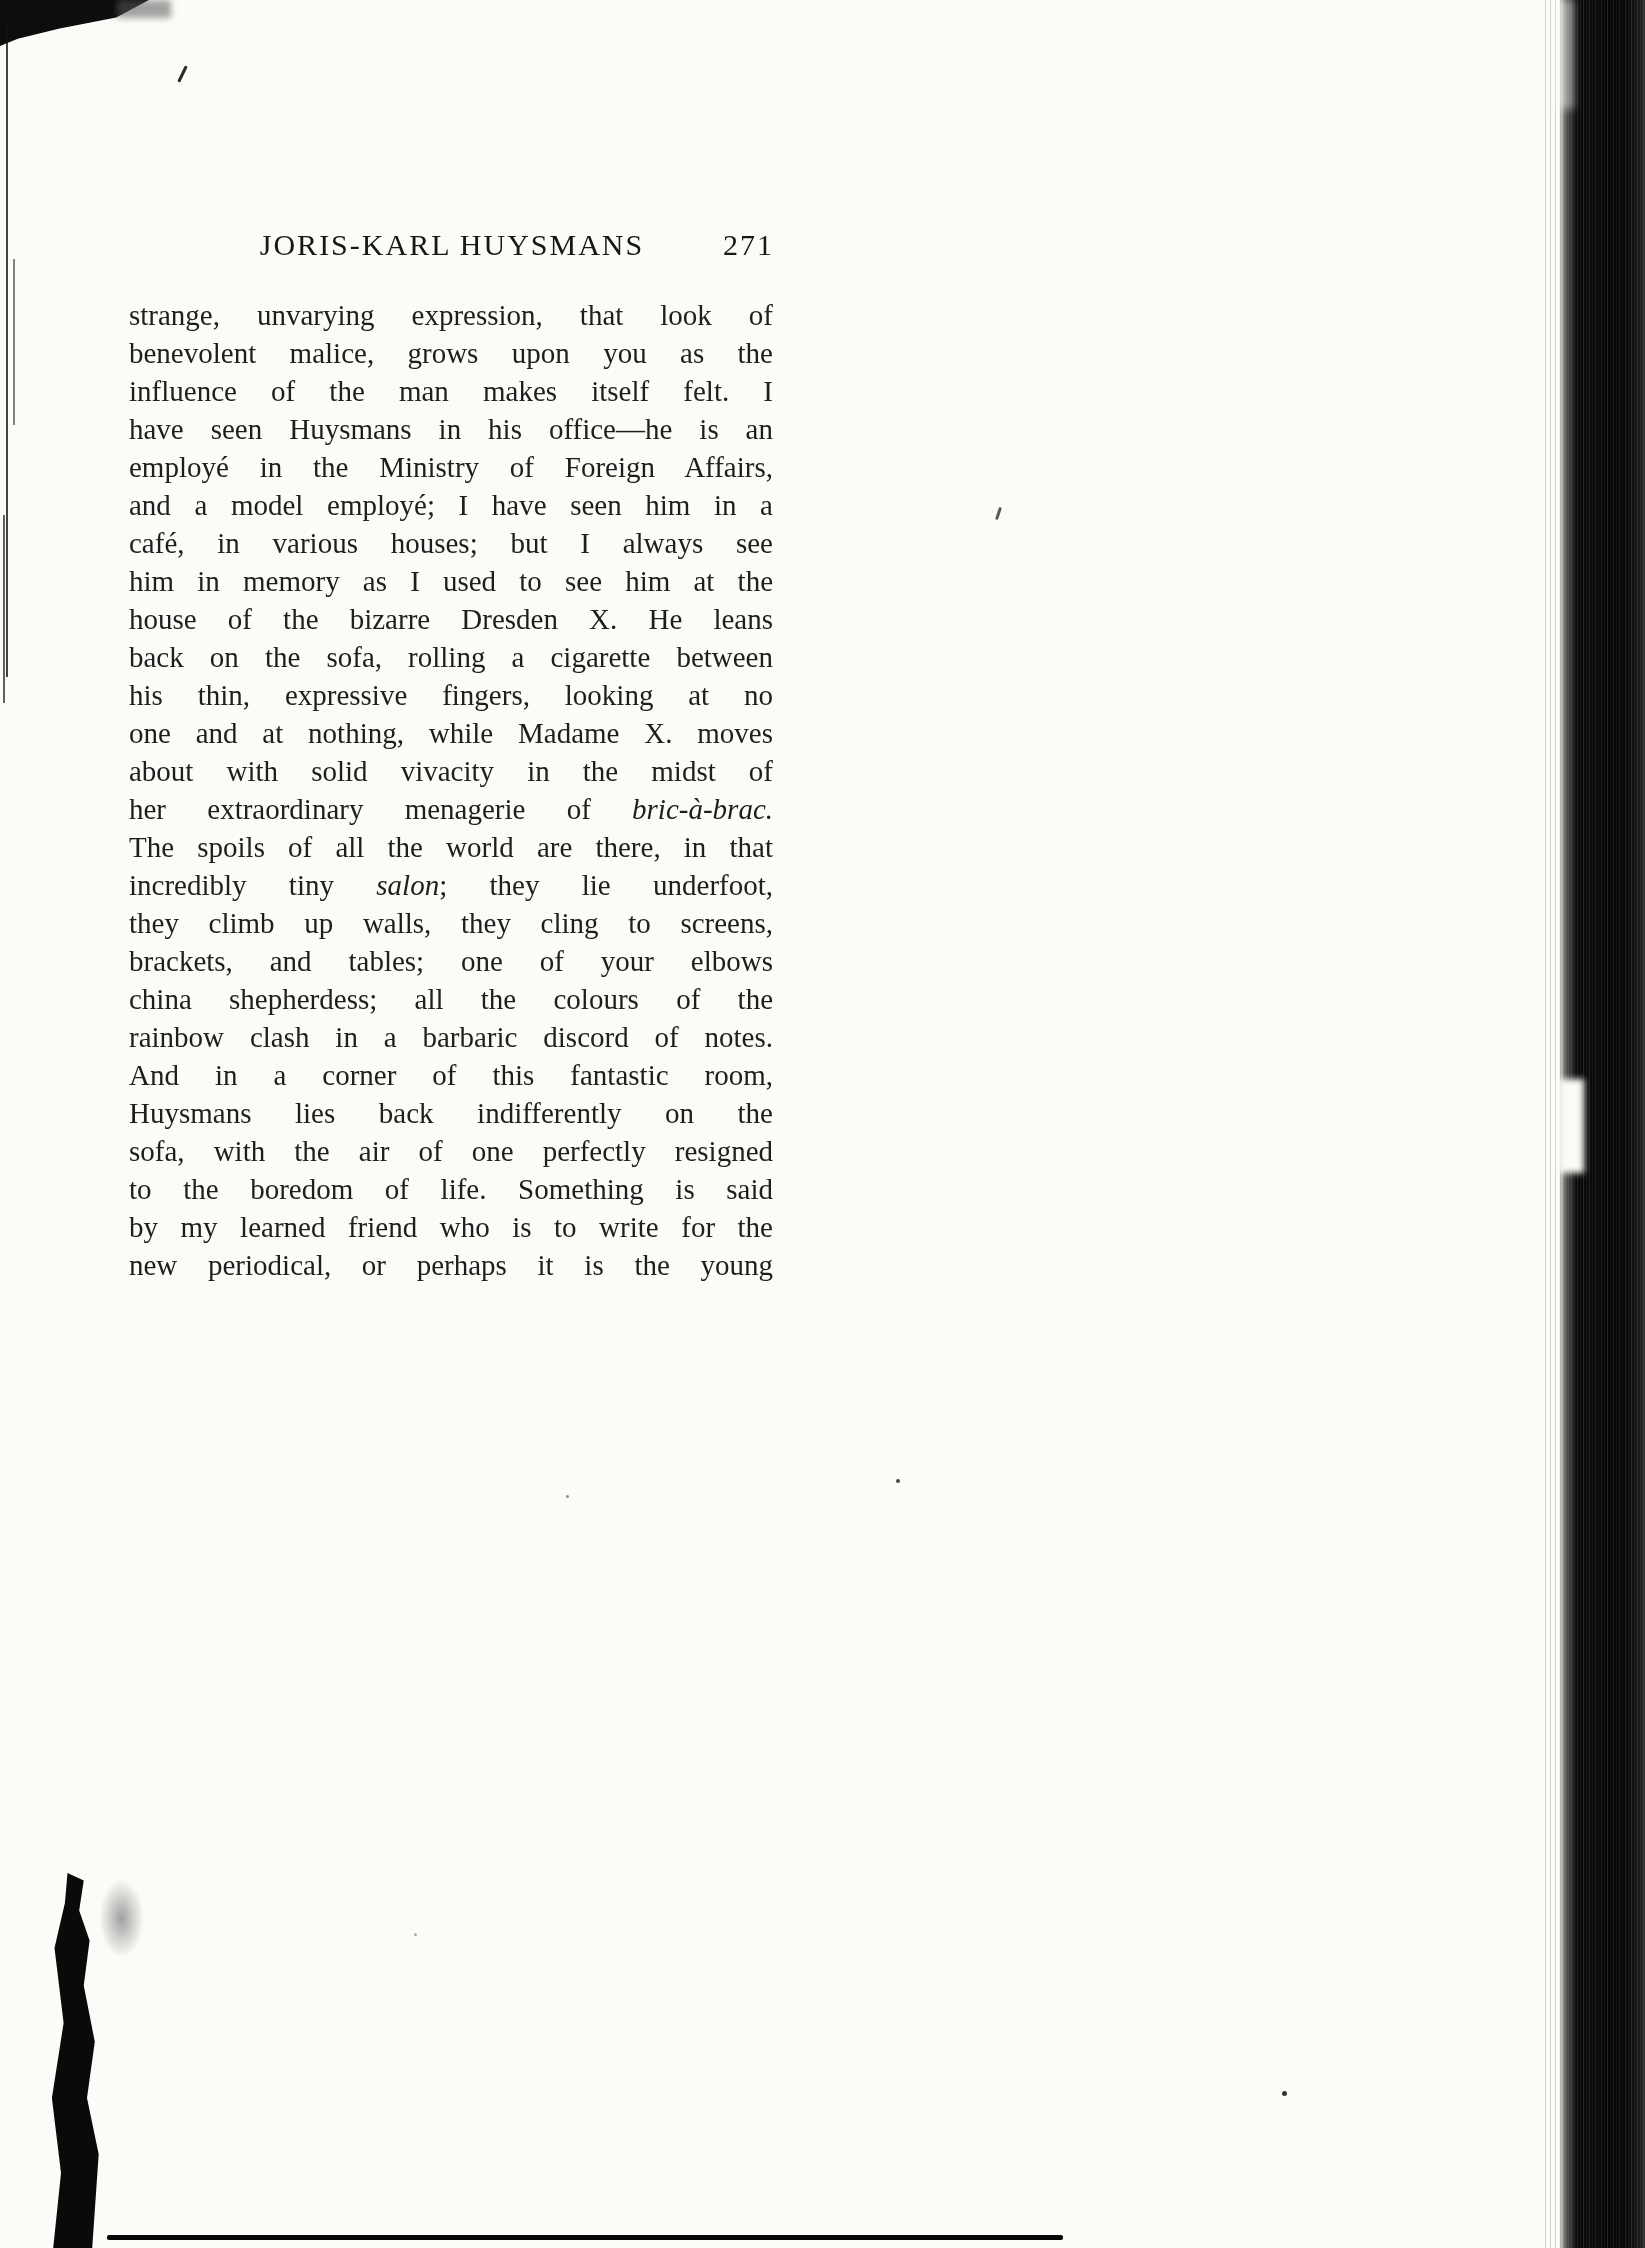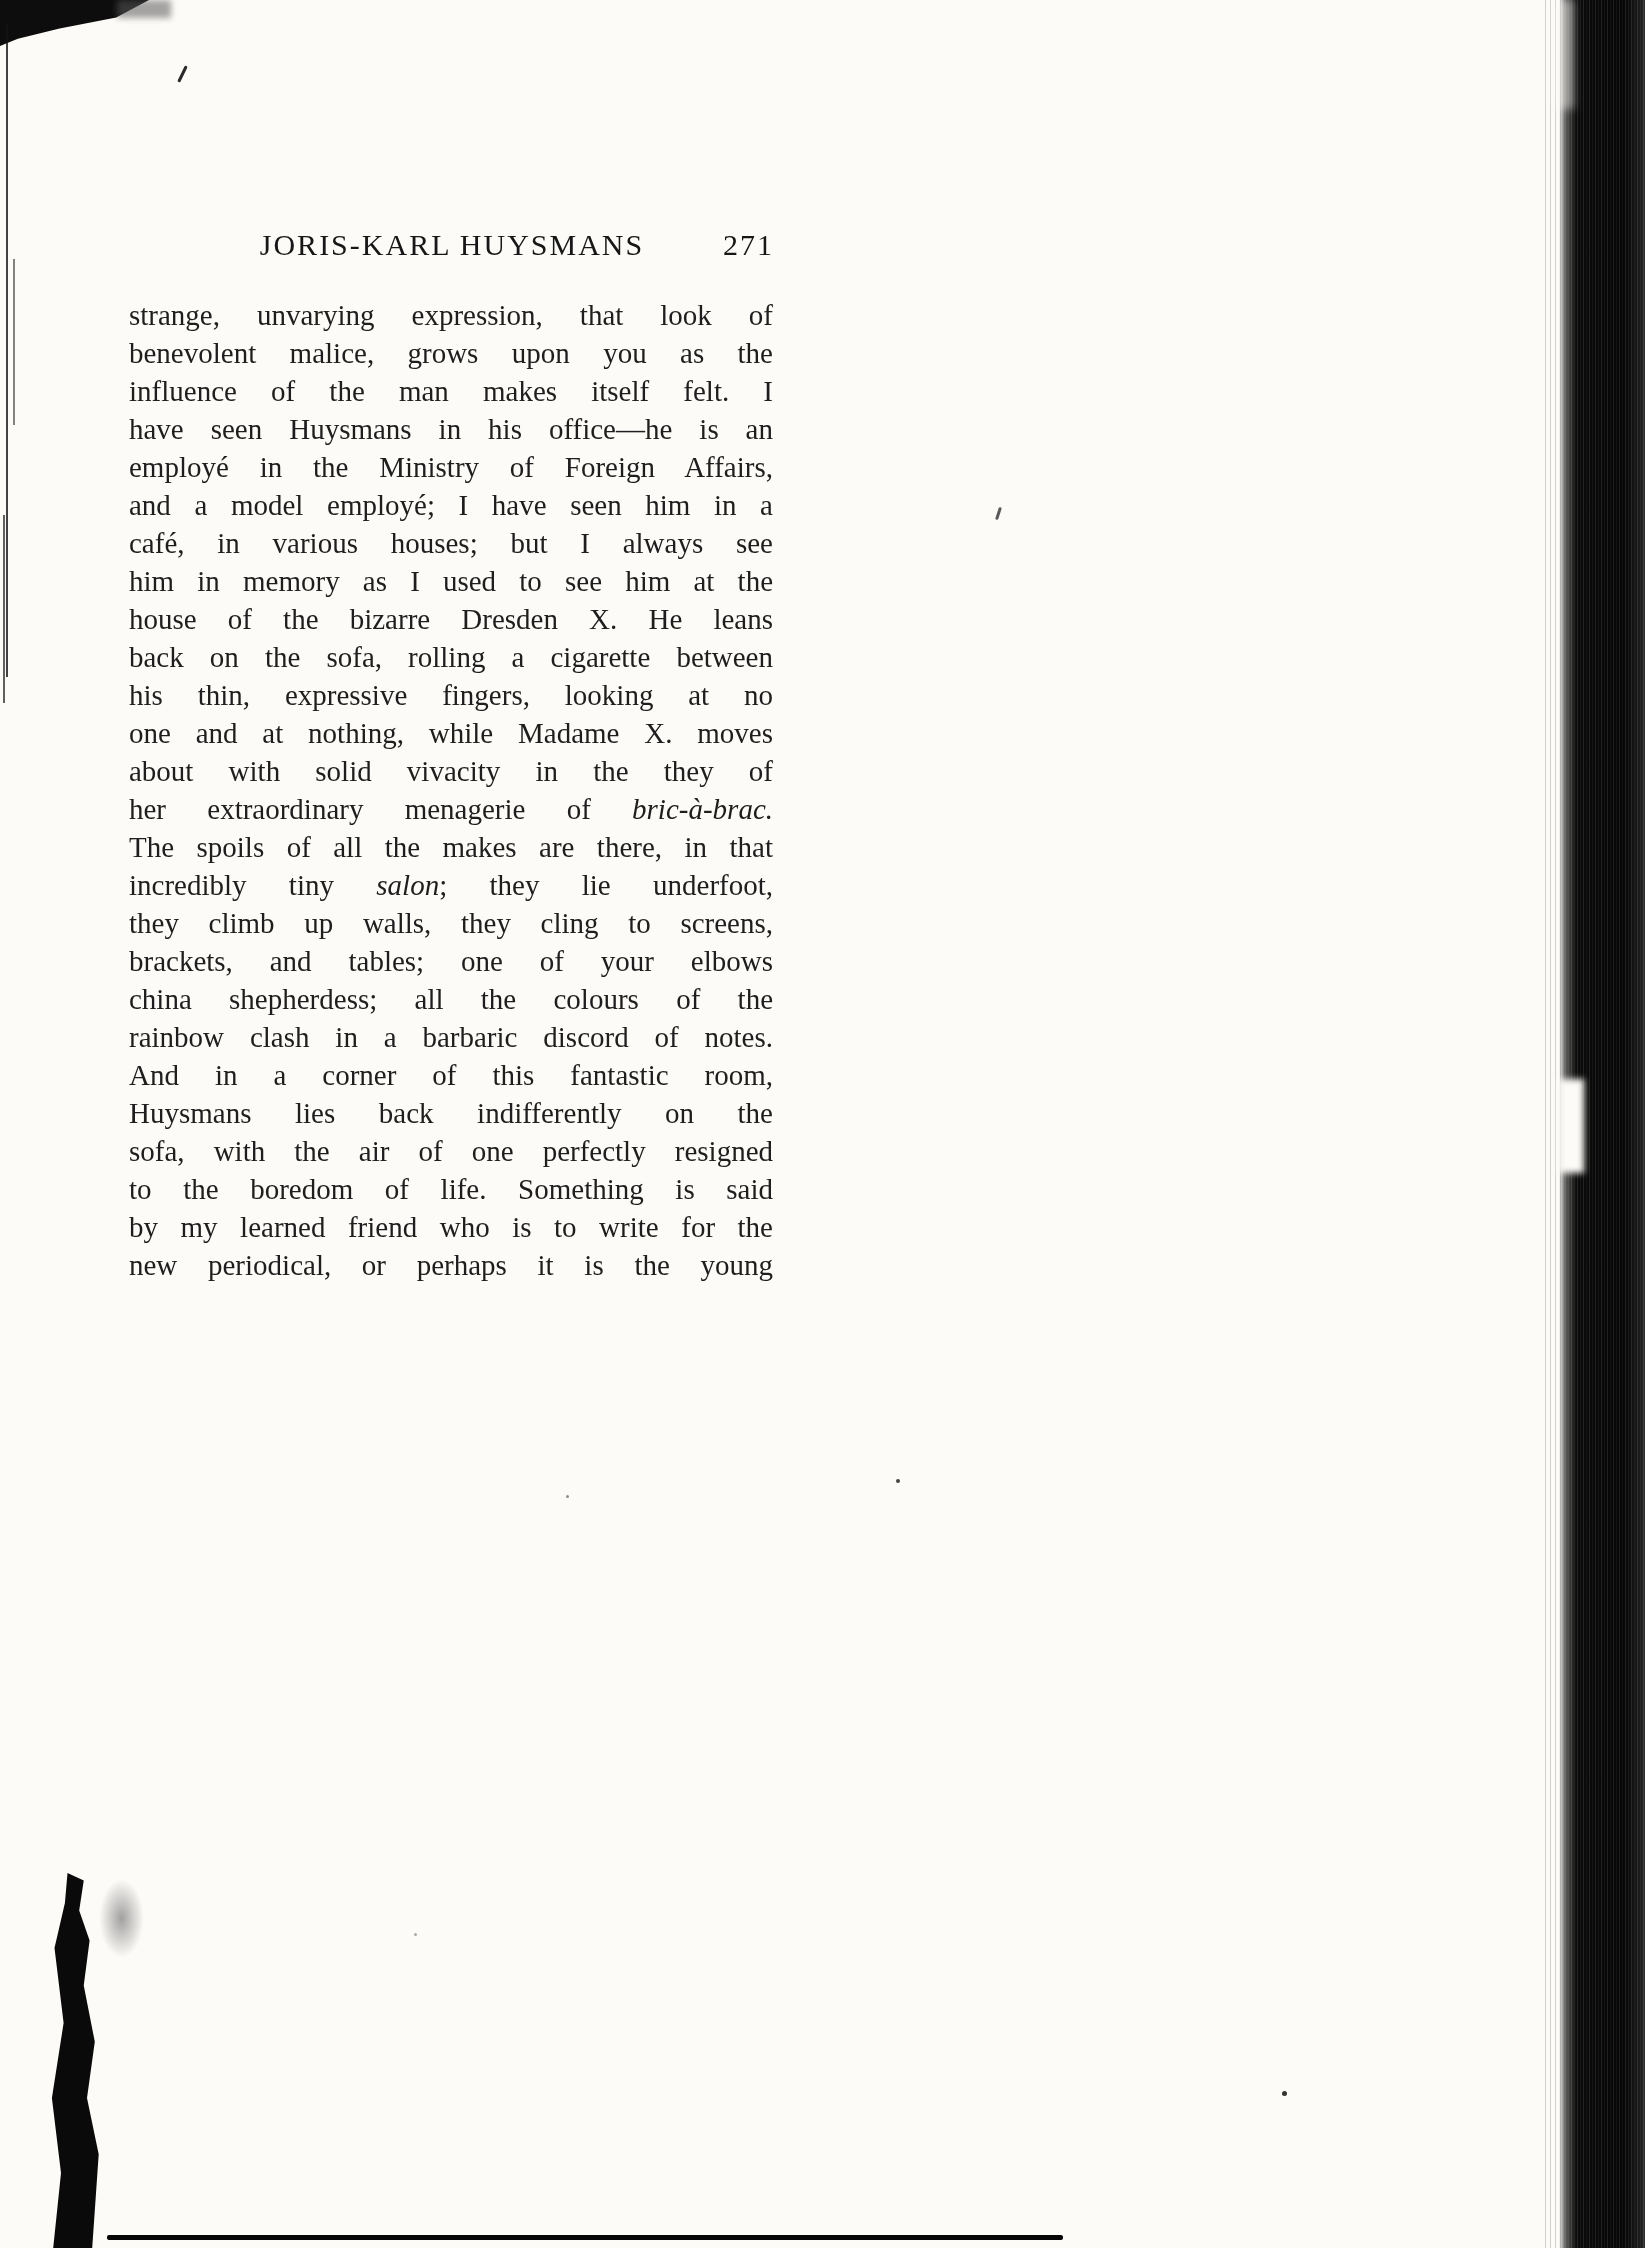--- a/index.html
+++ b/index.html
@@ -233,23 +233,23 @@
       <div class="line"><span>influence of the man makes itself felt. I</span></div>
       <div class="line"><span>have seen Huysmans in his office—he is an</span></div>
       <div class="line"><span>employé in the Ministry of Foreign Affairs,</span></div>
       <div class="line"><span>and a model employé; I have seen him in a</span></div>
       <div class="line"><span>café, in various houses; but I always see</span></div>
       <div class="line"><span>him in memory as I used to see him at the</span></div>
       <div class="line"><span>house of the bizarre Dresden X. He leans</span></div>
       <div class="line"><span>back on the sofa, rolling a cigarette between</span></div>
       <div class="line"><span>his thin, expressive fingers, looking at no</span></div>
       <div class="line"><span>one and at nothing, while Madame X. moves</span></div>
-      <div class="line"><span>about with solid vivacity in the they of</span></div>
+      <div class="line"><span>about with solid vivacity in the midst of</span></div>
       <div class="line"><span>her extraordinary menagerie of </span><span class="it">bric-à-brac.</span></div>
-      <div class="line"><span>The spoils of all the makes are there, in that</span></div>
+      <div class="line"><span>The spoils of all the world are there, in that</span></div>
       <div class="line"><span>incredibly tiny </span><span class="it">salon</span><span>; they lie underfoot,</span></div>
       <div class="line"><span>they climb up walls, they cling to screens,</span></div>
       <div class="line"><span>brackets, and tables; one of your elbows</span></div>
       <div class="line"><span>china shepherdess; all the colours of the</span></div>
       <div class="line"><span>rainbow clash in a barbaric discord of notes.</span></div>
       <div class="line"><span>And in a corner of this fantastic room,</span></div>
       <div class="line"><span>Huysmans lies back indifferently on the</span></div>
       <div class="line"><span>sofa, with the air of one perfectly resigned</span></div>
       <div class="line"><span>to the boredom of life. Something is said</span></div>
       <div class="line"><span>by my learned friend who is to write for the</span></div>

